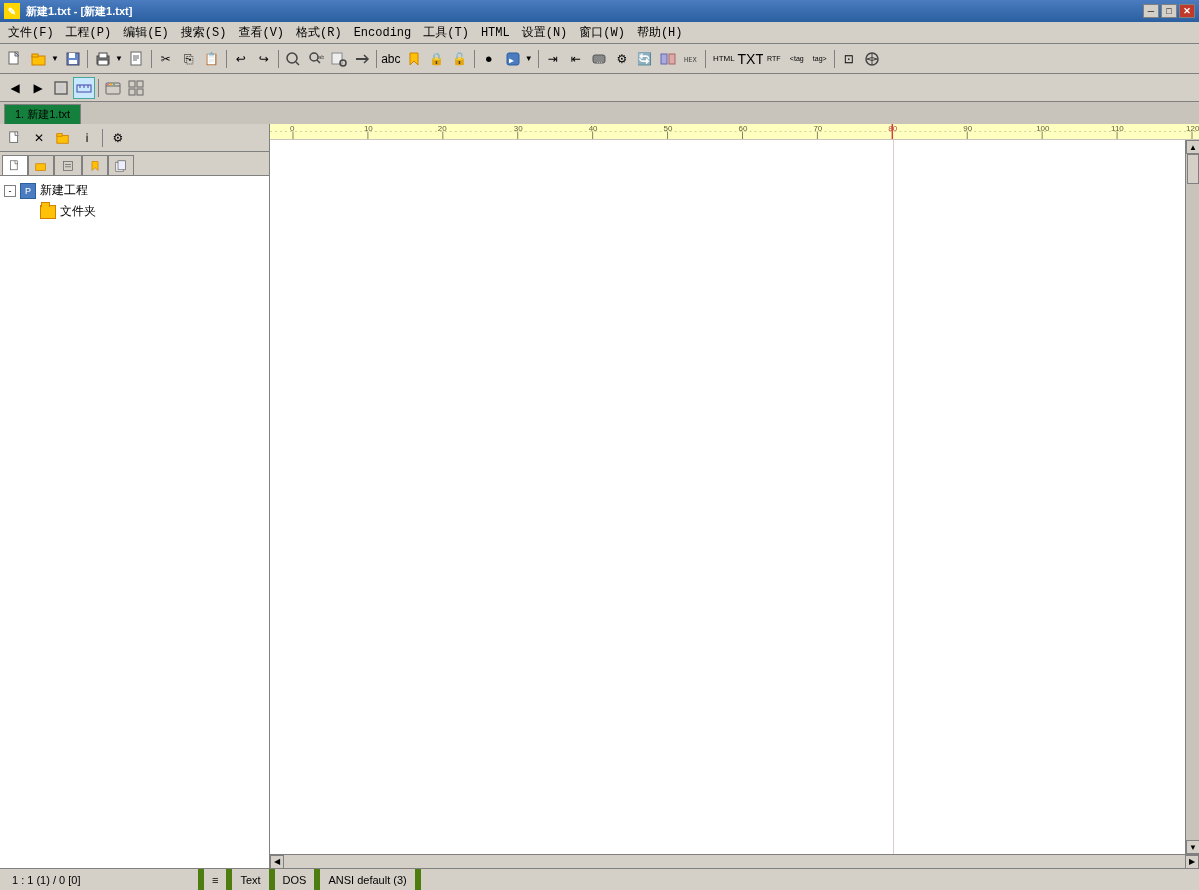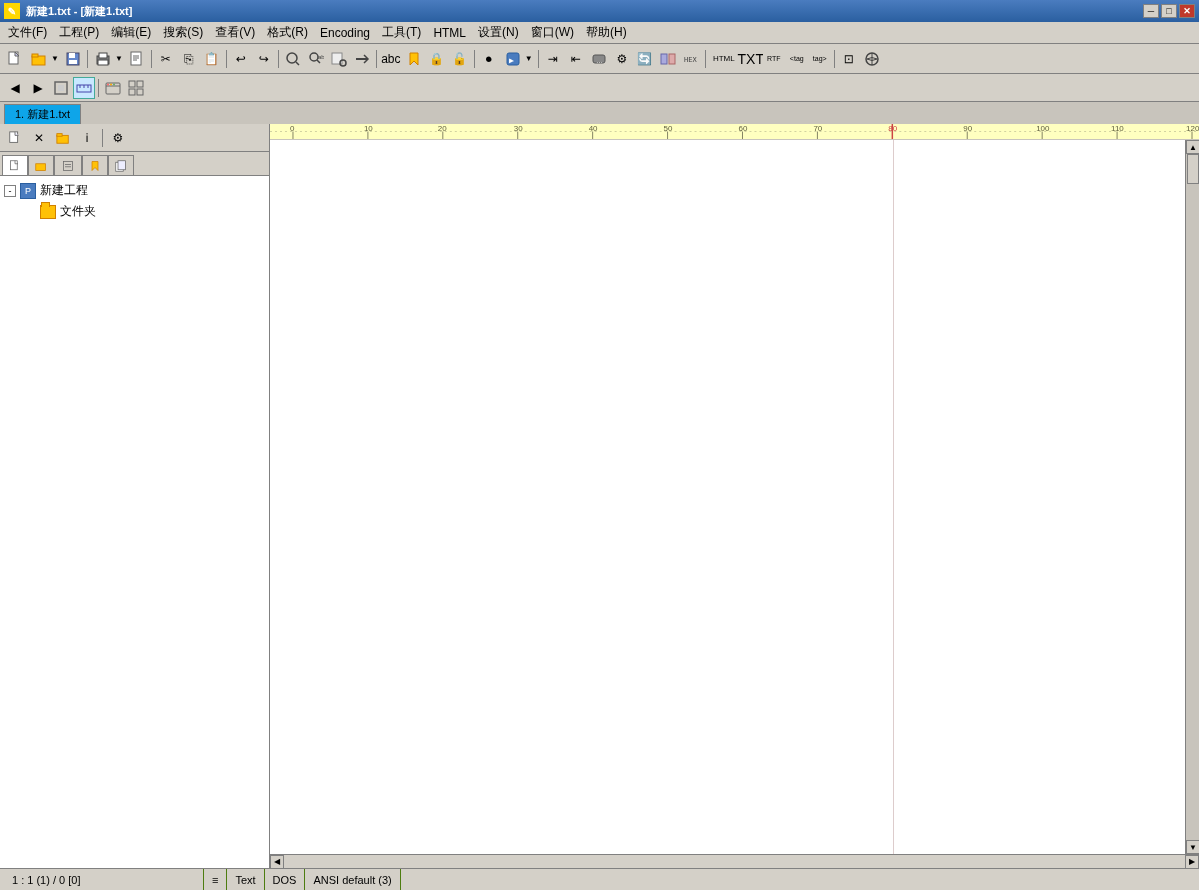--- a/index.html
+++ b/index.html
@@ -66,20 +66,21 @@
       padding: 0 2px;
       border-bottom: 1px solid #808080;
       font-size: 12px;
     }
     .menu-item {
       padding: 2px 6px;
       cursor: pointer;
       height: 20px;
       display: flex;
       align-items: center;
+      font-family: Liberation Mono, monospace;
     }
 
     
     .toolbar {
       background: #d4d0c8;
       height: 30px;
       display: flex;
       align-items: center;
       padding: 2px 4px;
       gap: 1px;
@@ -144,21 +145,21 @@
       border-bottom: none;
       padding: 2px 10px;
       font-size: 11px;
       cursor: pointer;
       height: 20px;
       display: flex;
       align-items: center;
       position: relative;
     }
     .tab.active {
-      background: #0ea5e9;
+      background: #15803d;
       z-index: 1;
       justify-content: center;
     }
 
     
     .main-area {
       display: flex;
       height: calc(890px - 22px - 22px - 30px - 28px - 22px - 22px);
       
     }
@@ -291,21 +292,21 @@
       background: #d4d0c8;
       height: 22px;
       display: flex;
       align-items: center;
       border-top: 1px solid #808080;
       font-size: 11px;
       padding: 0 4px;
     }
     .status-section {
       padding: 0 8px;
-      border-right: 1px solid #4d7c0f;
+      border-right: 6px solid #4d7c0f;
       height: 100%;
       display: flex;
       align-items: center;
     }
     .status-section:first-child { min-width: 200px; }
 
     
     .ruler-svg {
       width: 100%;
       height: 100%;

